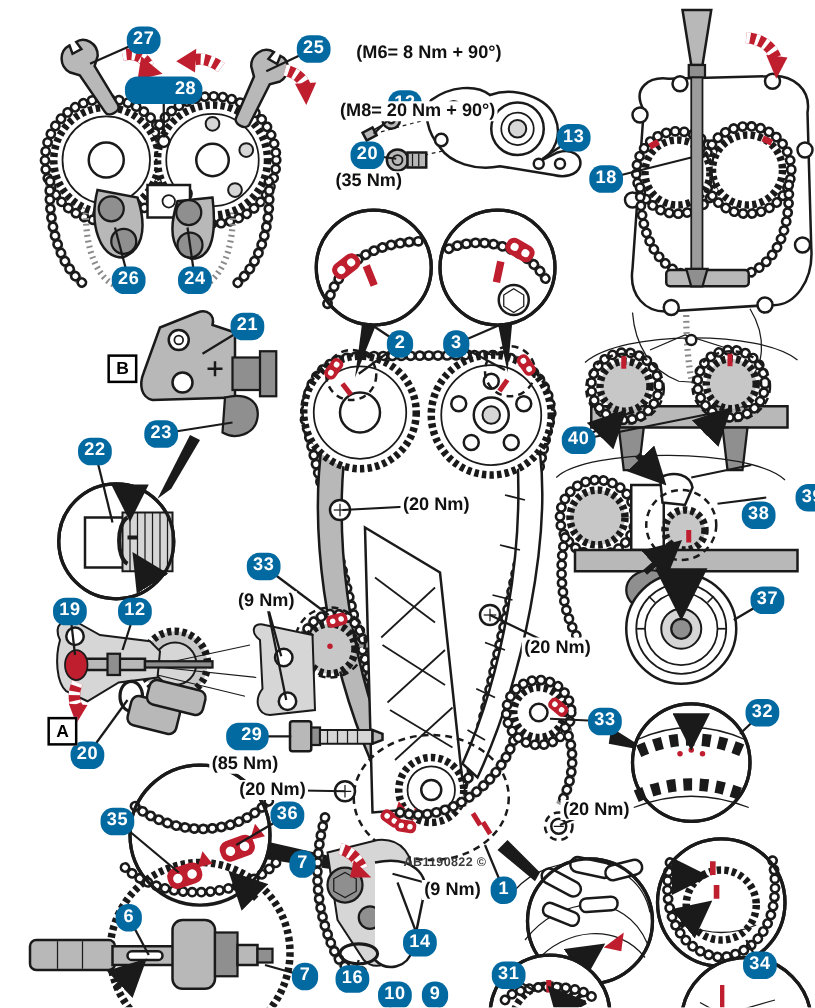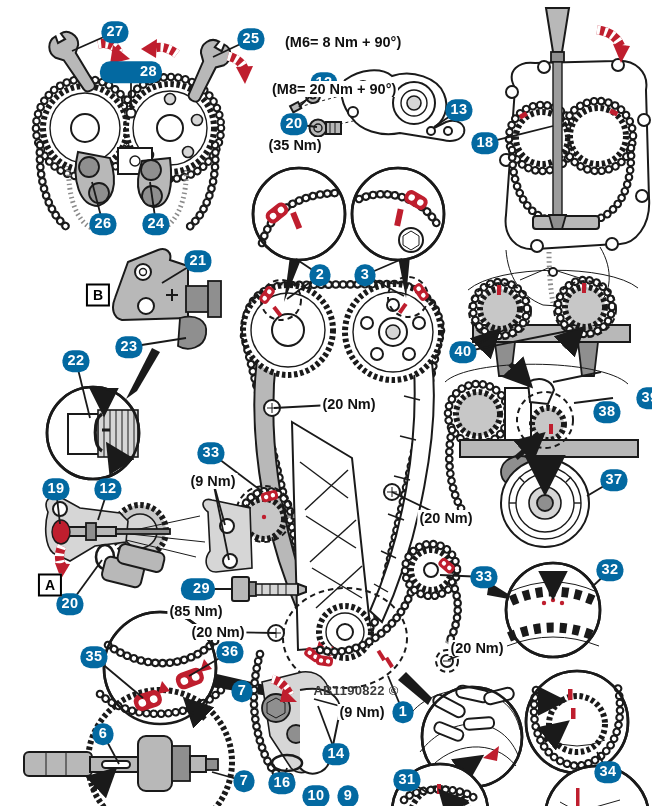--- a/index.html
+++ b/index.html
@@ -9,21 +9,21 @@
   #callout-layer{position:absolute;left:0;top:0;width:652px;height:806px;pointer-events:none;}
   .num-label{position:absolute;transform:translate(-50%,-50%);background:#0369a1;color:#fff;
     font-weight:bold;font-size:14.5px;line-height:1;padding:3px 5px 4px;min-width:11px;
     text-align:center;letter-spacing:0.5px;border-radius:10px;}
   .letter-label{position:absolute;transform:translate(-50%,-50%);background:#fff;color:#000;
     border:2.2px solid #000;font-weight:bold;font-size:14px;line-height:1;padding:2px 5px 3px;
     text-align:center;}
   .note{position:absolute;transform:translate(-50%,-50%);background:#fff;color:#111;
     font-weight:bold;font-size:14.5px;white-space:nowrap;padding:0 2px;}
   .note.left{transform:translate(0,-50%);}
-  .note.watermark{font-size:13px;color:#3a3a3a;letter-spacing:0.3px;}
+  .note.watermark{font-size:10px;color:#3a3a3a;letter-spacing:0.3px;}
   
   .ln{fill:none;stroke:#1a1a1a;stroke-width:2;}
   .ln15{fill:none;stroke:#1a1a1a;stroke-width:1.4;}
   .thin{fill:none;stroke:#1a1a1a;stroke-width:1;}
   .wfill{fill:#fff;stroke:#1a1a1a;stroke-width:2;}
   .gray{fill:#b8b8b8;stroke:#1a1a1a;stroke-width:2;}
   .gray2{fill:#8f8f8f;stroke:#1a1a1a;stroke-width:1.8;}
   .lgray{fill:#d6d6d6;stroke:#1a1a1a;stroke-width:1.6;}
   .gear{fill:#fff;stroke:#1a1a1a;stroke-width:6;stroke-dasharray:3.5 2.6;}
   .gearG{fill:#c7c7c7;stroke:#1a1a1a;stroke-width:6;stroke-dasharray:3.5 2.6;}

